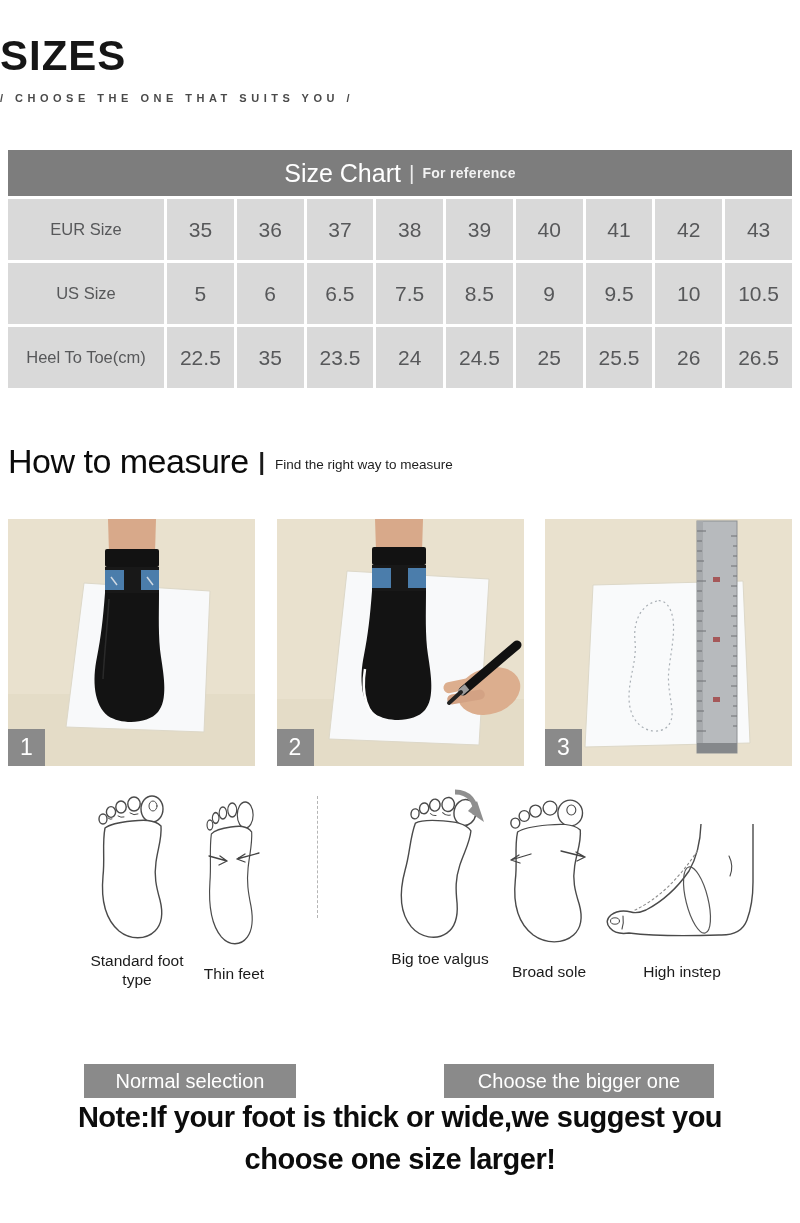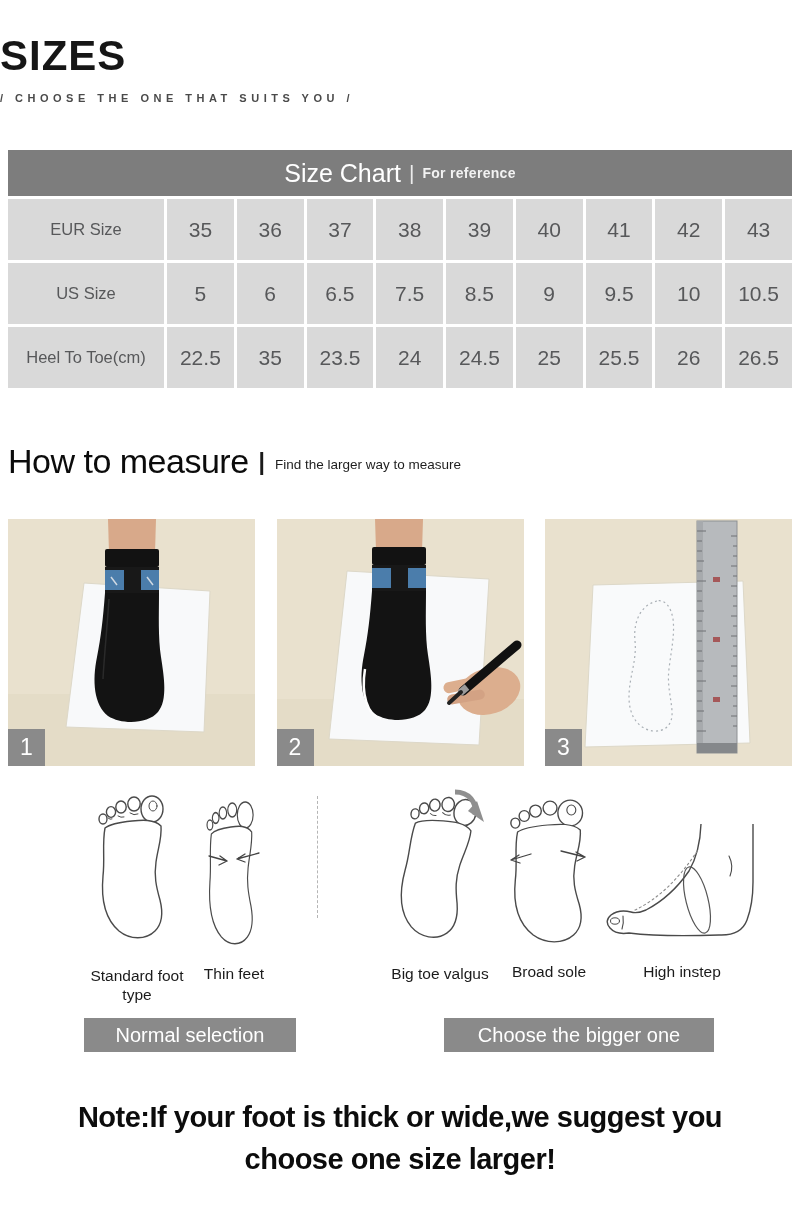--- a/index.html
+++ b/index.html
@@ -33,27 +33,27 @@
   .photo{position:relative;width:247px;height:247px;}
   .photo svg{display:block;}
   .badge{position:absolute;left:0;bottom:0;width:37px;height:37px;background:#8a8a8a;
     color:#fff;font-size:23px;display:flex;align-items:center;justify-content:center;}
 
   
   .rec-title{margin:42px 0 0;text-align:center;font-size:27px;font-weight:400;color:#0d0d0d;}
   .diagrams{position:relative;height:220px;margin-top:18px;}
   .fig{position:absolute;text-align:center;}
   .fig .art{display:flex;align-items:flex-end;justify-content:center;height:152px;}
-  .fig .cap{font-size:15.5px;color:#1b1b1b;line-height:1.25;margin-top:24px;}
+  .fig .cap{font-size:15.5px;color:#1b1b1b;line-height:1.25;margin-top:9px;}
   .fig .cap.single{margin-top:18px;}
   .divider{position:absolute;left:317px;top:12px;height:122px;border-left:1px dashed #b5b5b5;}
 
   .buttons{position:relative;height:34px;margin-top:14px;}
   .gbtn{position:absolute;height:34px;background:#8a8a8a;color:#fff;font-size:20px;
-    line-height:34px;text-align:center;}
+    line-height:34px;text-align:center;margin-top:46px;}
   .gbtn.left{left:84px;width:212px;}
   .gbtn.right{left:444px;width:270px;}
 
   
   .note{margin-top:44px;text-align:center;font-weight:700;font-size:29px;line-height:1.45;
     color:#0c0c0c;letter-spacing:-.5px;}
 </style>
 </head>
 <body>
 
@@ -108,21 +108,21 @@
           <td>26</td>
           <td>26.5</td>
         </tr>
       </tbody>
     </table>
   </div>
 
   <div class="howto">
     <h2>How to measure</h2>
     <span class="sep">|</span>
-    <span class="sub">Find the larger way to measure</span>
+    <span class="sub">Find the right way to measure</span>
   </div>
 
   <div class="photos">
 
     <div class="photo">
       <svg width="247" height="247" viewBox="0 0 247 247">
         <rect width="247" height="247" fill="#e9e1ce"></rect>
         <rect y="175" width="247" height="72" fill="#e4dcc7"></rect>
         <polygon points="58,208 196,213 202,72 76,64" fill="#f8f9fa" stroke="#ddd8c8" stroke-width="1"></polygon>
         <path d="M100,0 L148,0 L147,34 Q124,42 101,34 Z" fill="#d8a98a"></path>

